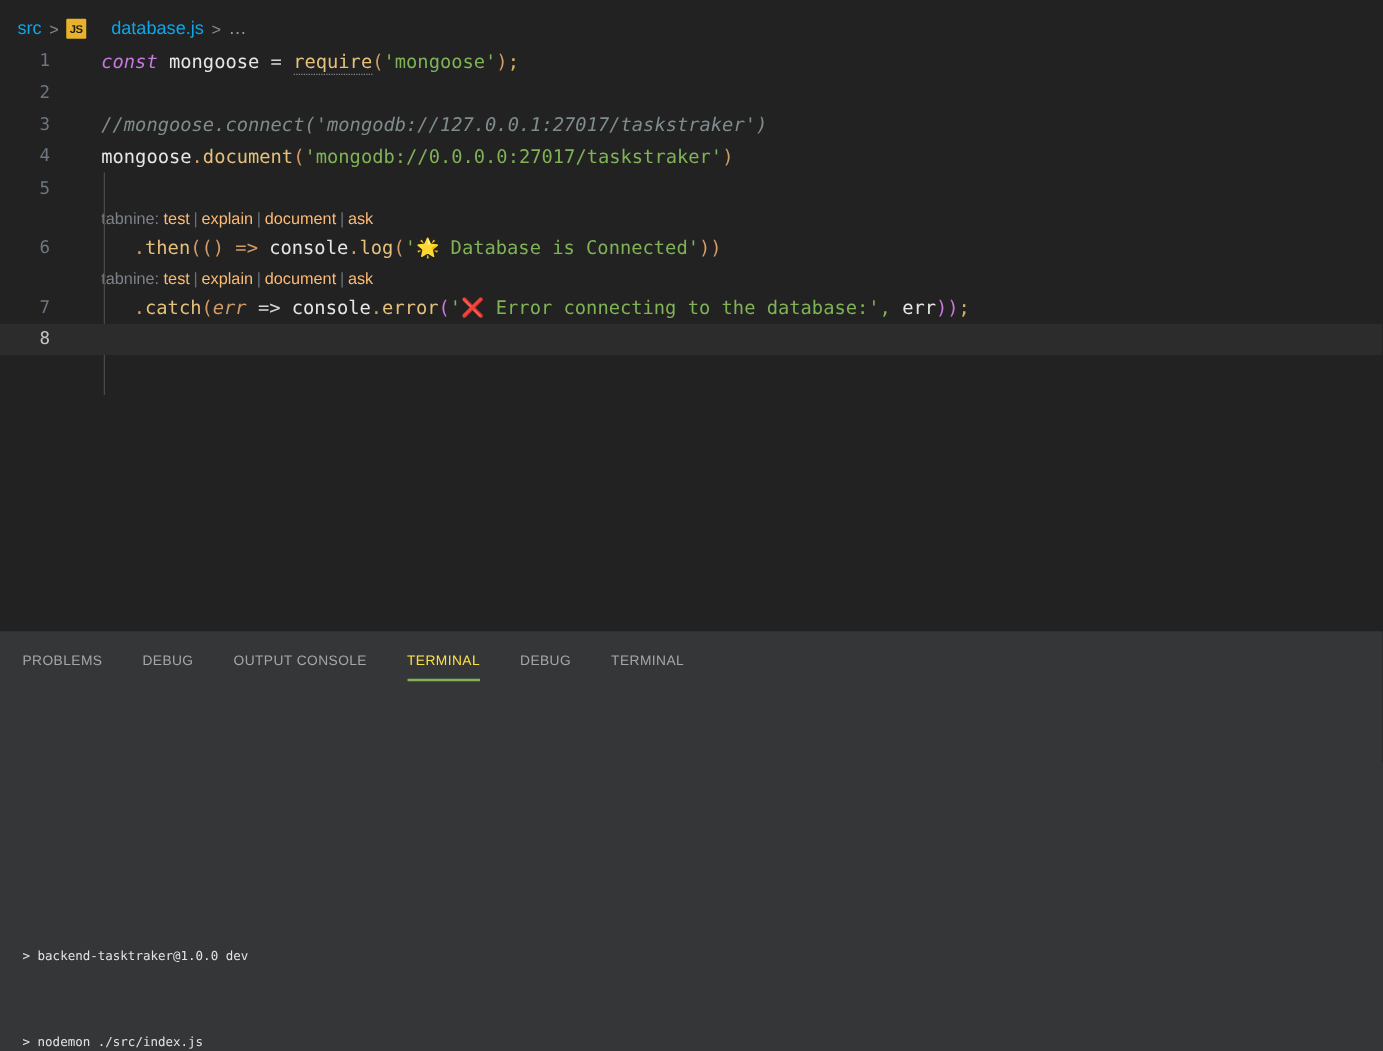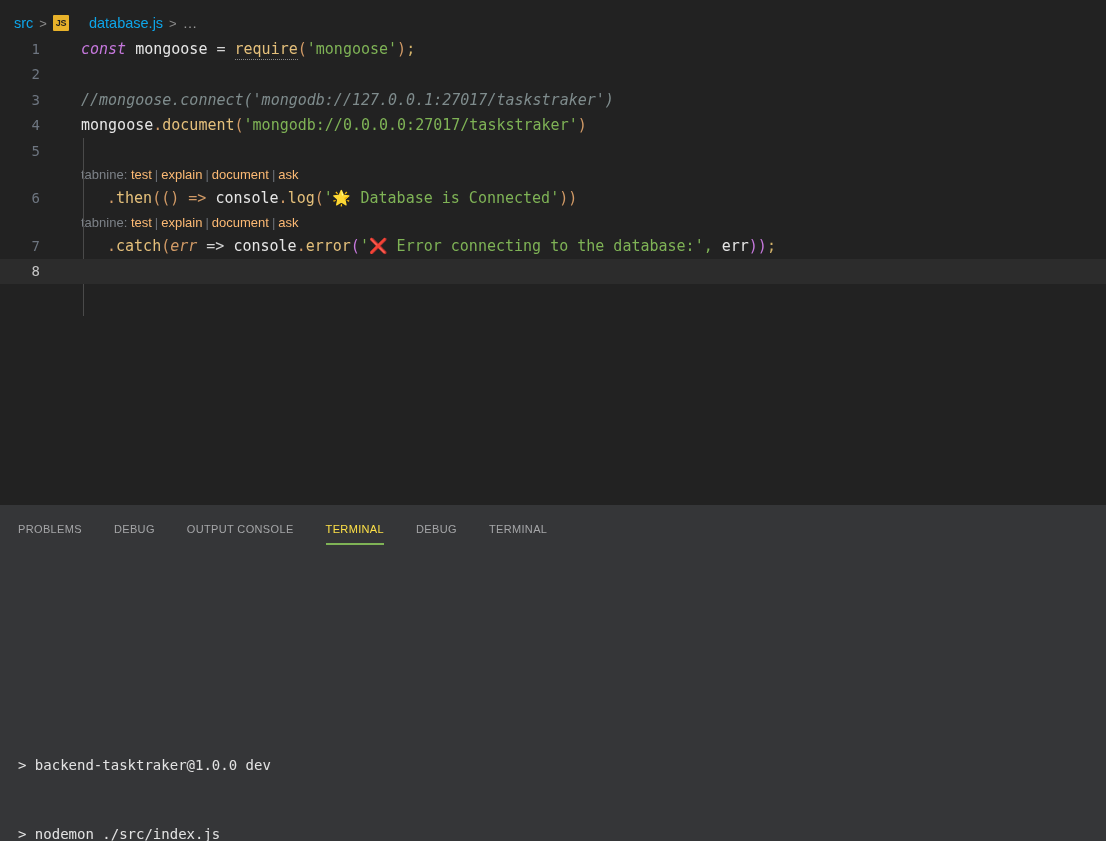--- a/index.html
+++ b/index.html
@@ -217,21 +217,21 @@
 
   .terminal {
     position: absolute;
     left: 0;
     top: 45px;
     width: 883px;
     height: 291px;
     padding: 18px 0 0 18px;
     box-sizing: border-box;
     font-family: "DejaVu Sans Mono", monospace;
-    font-size: 14px;
+    font-size: 10px;
     line-height: 23.2px;
     color: #d6d6d6;
     white-space: pre;
     overflow: hidden;
   }
   .term-line { height: 23.2px; }
   .tc-white  { color: #e3e3e3; }
 </style>
 </head>
 <body>

